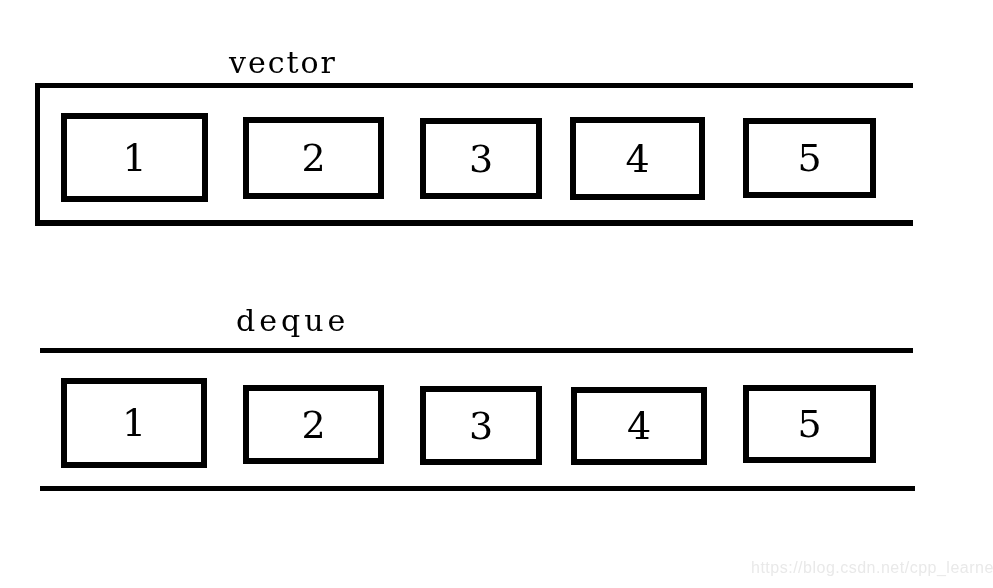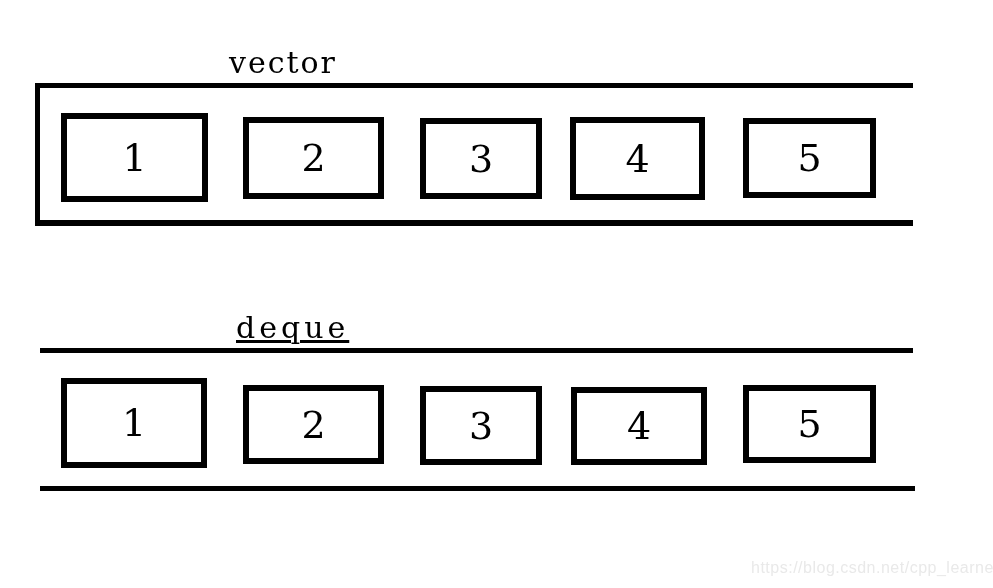--- a/index.html
+++ b/index.html
@@ -80,21 +80,21 @@
 <div class="cell" style="left:420px; top:118px; width:122px; height:81px;">
   <span class="cell-value">3</span>
 </div>
 <div class="cell" style="left:570px; top:117px; width:135px; height:83px;">
   <span class="cell-value">4</span>
 </div>
 <div class="cell" style="left:743px; top:118px; width:133px; height:80px;">
   <span class="cell-value">5</span>
 </div>
 
-<div class="section-label" style="left:236px; top:313px; letter-spacing:4px;text-decoration:underline;">deque</div>
+<div class="section-label" style="left:236px; top:306px; letter-spacing:4px;">deque</div>
 
 <div class="hline" style="left:40px; top:348px; width:873px; height:5px;"></div>
 <div class="hline" style="left:40px; top:486px; width:875px; height:5px;"></div>
 
 <div class="cell" style="left:61px; top:378px; width:146px; height:90px;">
   <span class="cell-value">1</span>
 </div>
 <div class="cell" style="left:243px; top:385px; width:141px; height:79px;">
   <span class="cell-value">2</span>
 </div>

